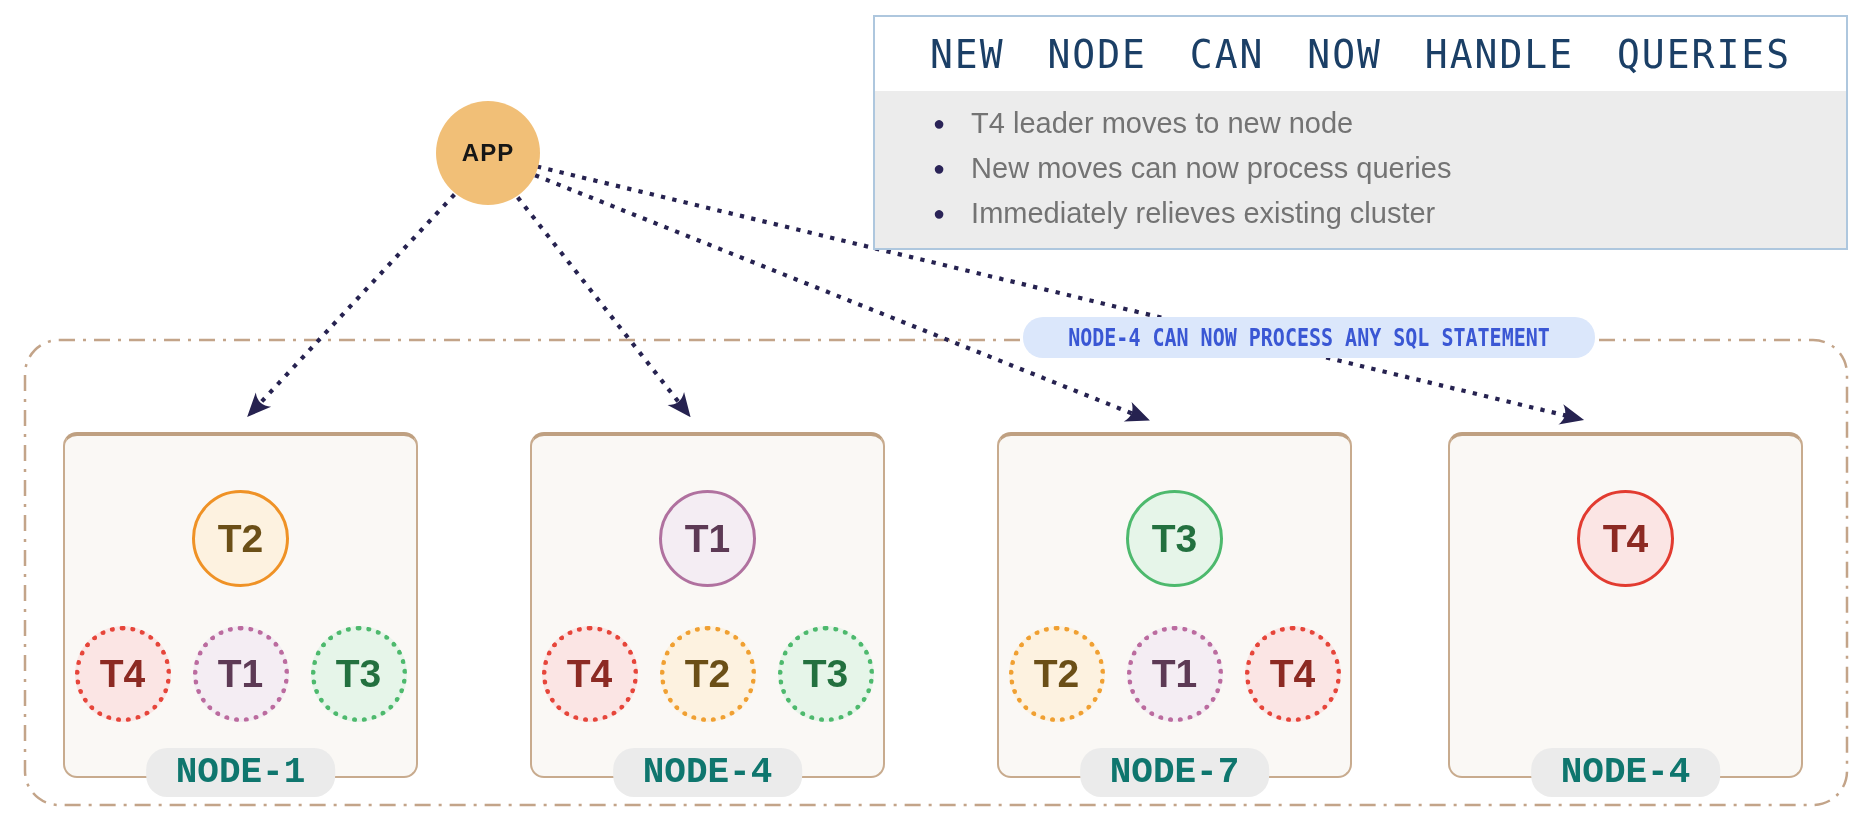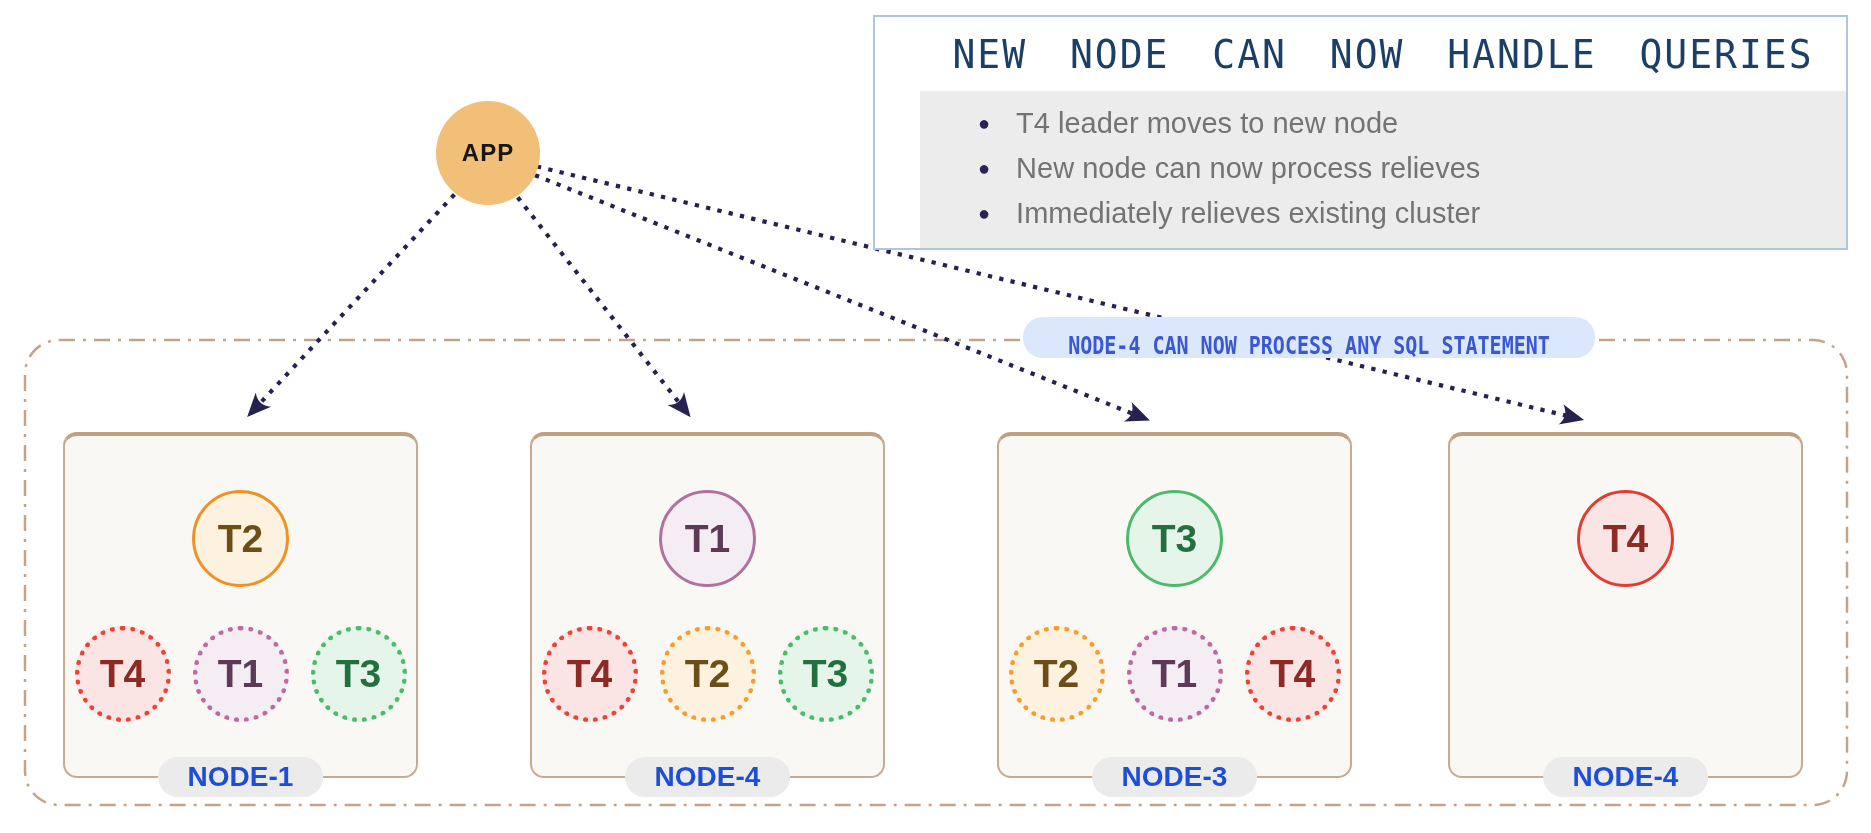--- a/index.html
+++ b/index.html
@@ -7,48 +7,48 @@
           font-family:"Liberation Sans",sans-serif;}
   svg.overlay{position:absolute;left:0;top:0;z-index:0;}
 
   
   .app-circle{position:absolute;left:436px;top:101px;width:104px;height:104px;border-radius:50%;
     background:#f1bf77;display:flex;align-items:center;justify-content:center;z-index:1;
     font-weight:bold;font-size:24px;letter-spacing:1px;color:#161616;}
 
   
   .callout{position:absolute;left:873px;top:15px;width:975px;z-index:2;
-    border:2px solid #aec7de;background:#ffffff;box-sizing:border-box;padding-left:45px;}
+    border:2px solid #aec7de;background:#ffffff;box-sizing:border-box;}
   .callout-header{height:74px;background:#ffffff;display:flex;align-items:center;justify-content:center;}
   .callout-title{font-family:"DejaVu Sans Mono",monospace;font-size:38px;color:#1b3f66;
     letter-spacing:2px;word-spacing:18px;white-space:nowrap;transform:scaleY(1.05);}
   .callout-body{background:#ececec;padding:10px 30px 12px 58px;}
   .bullet-row{display:flex;align-items:center;gap:26px;line-height:45px;}
   .bullet-dot{font-size:20px;color:#2a2357;flex:0 0 auto;}
   .bullet-text{font-size:29px;color:#737373;white-space:nowrap;}
 
   
   .banner{position:absolute;left:1023px;top:317px;width:572px;height:41px;z-index:2;
-    background:#dbe7fb;border-radius:20px;display:flex;align-items:flex-end;justify-content:center;}
+    background:#dbe7fb;border-radius:20px;display:flex;align-items:center;justify-content:center;}
   .banner-text{font-family:"DejaVu Sans Mono",monospace;font-weight:bold;font-size:20px;
     color:#3a57d4;white-space:nowrap;transform:scaleY(1.2);}
 
   
   .node{position:absolute;top:432px;width:355px;height:346px;z-index:1;box-sizing:border-box;
     background:#faf8f5;border:2px solid #c8ab8e;border-top:4px solid #bfa081;border-radius:14px;}
   .leader-wrap{position:absolute;left:0;top:54px;width:100%;display:flex;justify-content:center;}
   .circle{border-radius:50%;display:flex;align-items:center;justify-content:center;
     font-weight:bold;font-size:39px;box-sizing:border-box;}
   .leader{width:97px;height:97px;border-style:solid;border-width:3px;}
   .follower{width:96px;height:96px;border-style:dotted;border-width:5px;}
   .followers-row{position:absolute;left:0;top:190px;width:100%;display:flex;
     justify-content:center;gap:22px;}
   .node-pill{position:absolute;left:50%;bottom:-21px;transform:translateX(-50%);
     background:#ebebeb;border-radius:21px;padding:4px 30px;
-    font-family:Liberation Sans, sans-serif;font-weight:bold;font-size:28px;color:#1d4ed8;
+    font-family:Liberation Mono, monospace;font-weight:bold;font-size:36px;color:#0f766e;
     white-space:nowrap;}
 </style>
 </head>
 <body>
 
 <div id="canvas">
 
   <svg class="overlay" width="1871" height="833" viewBox="0 0 1871 833">
     <defs>
       <marker id="ah" viewBox="0 0 12 10" refX="10" refY="5" markerWidth="6" markerHeight="6" orient="auto">
@@ -70,21 +70,21 @@
     <div class="callout-header">
       <span class="callout-title">NEW NODE CAN NOW HANDLE QUERIES</span>
     </div>
     <div class="callout-body">
       <div class="bullet-row">
         <span class="bullet-dot">●</span>
         <span class="bullet-text">T4 leader moves to new node</span>
       </div>
       <div class="bullet-row">
         <span class="bullet-dot">●</span>
-        <span class="bullet-text">New node can now process relieves</span>
+        <span class="bullet-text">New moves can now process queries</span>
       </div>
       <div class="bullet-row">
         <span class="bullet-dot">●</span>
         <span class="bullet-text">Immediately relieves existing cluster</span>
       </div>
     </div>
   </div>
 
   <div class="banner">
     <span class="banner-text">NODE-4 CAN NOW PROCESS ANY SQL STATEMENT</span>
@@ -140,21 +140,21 @@
       <div class="circle follower" style="border-color: rgb(240, 160, 50); background: rgb(253, 242, 224); color: rgb(107, 79, 23);">
         <span>T2</span>
       </div>
       <div class="circle follower" style="border-color: rgb(187, 107, 159); background: rgb(244, 237, 243); color: rgb(93, 58, 85);">
         <span>T1</span>
       </div>
       <div class="circle follower" style="border-color: rgb(230, 69, 58); background: rgb(251, 229, 228); color: rgb(140, 42, 35);">
         <span>T4</span>
       </div>
     </div>
-    <div class="node-pill">NODE-3</div>
+    <div class="node-pill">NODE-7</div>
   </div>
 
   <div class="node" style="left:1448px;">
     <div class="leader-wrap">
       <div class="circle leader" style="border-color: rgb(226, 59, 48); background: rgb(251, 229, 228); color: rgb(140, 42, 35);">
         <span>T4</span>
       </div>
     </div>
     <div class="node-pill">NODE-4</div>
   </div>

